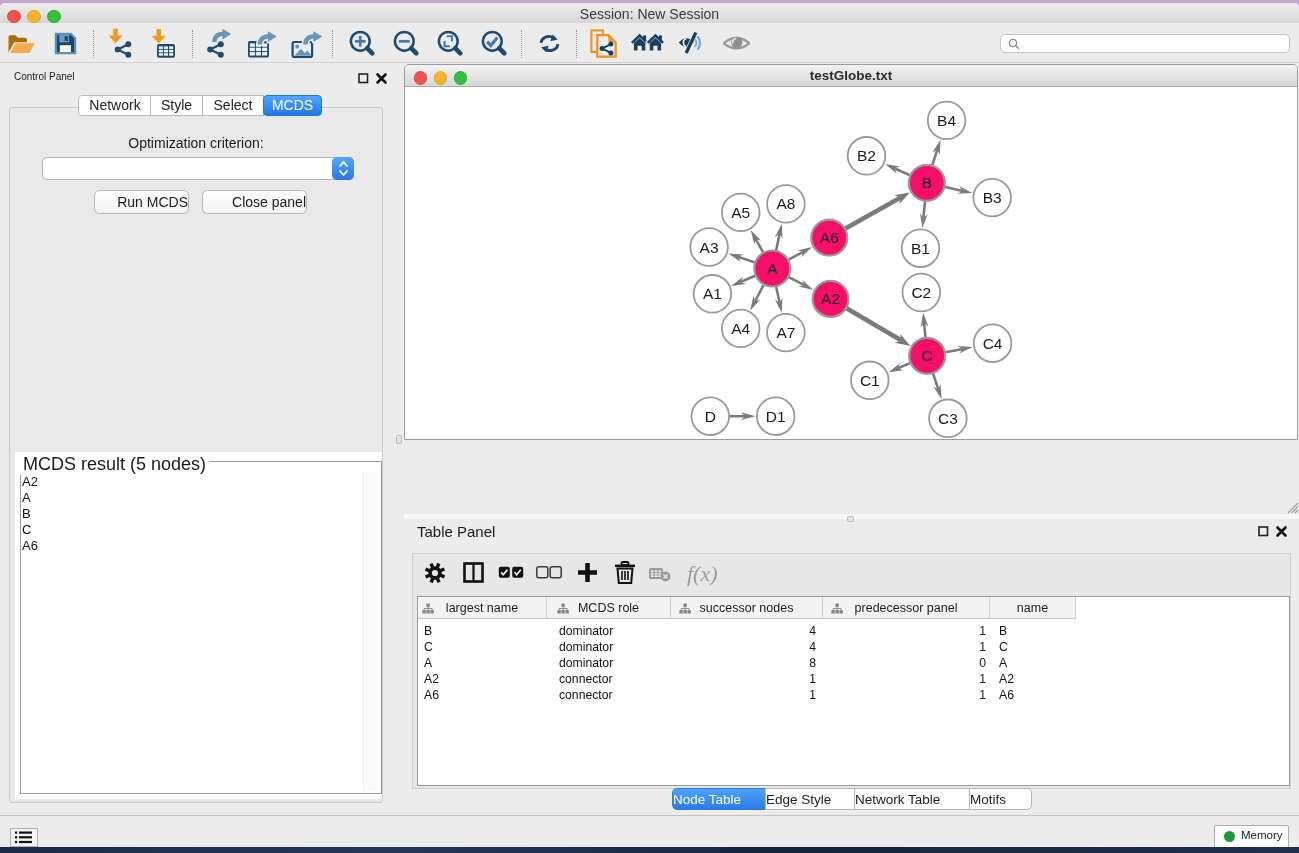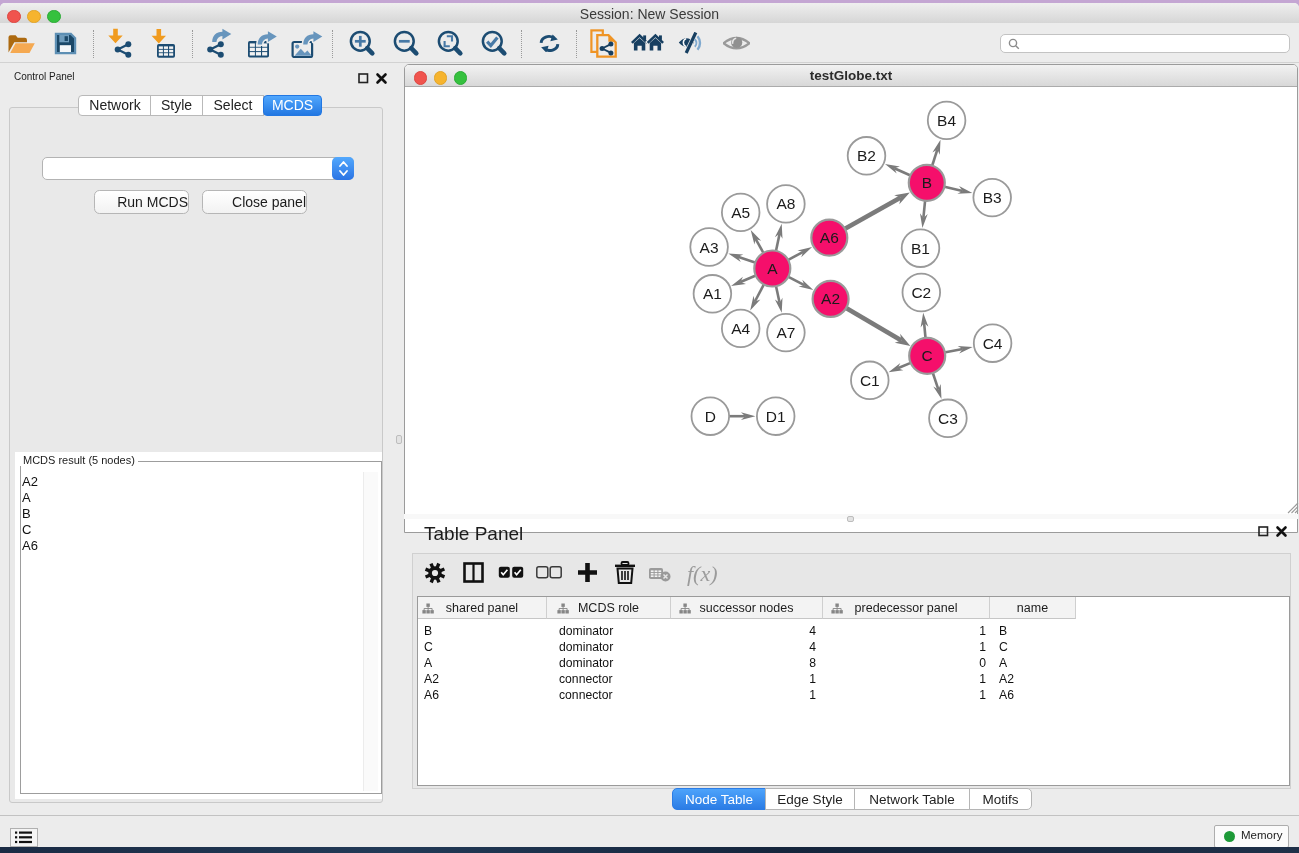--- a/index.html
+++ b/index.html
@@ -25,39 +25,39 @@
 .jtabsel{background:linear-gradient(#51a7fd,#2277e2);color:#fff;border-color:#2277e2}
 #optlabel{left:10px;top:73px;width:372px;text-align:center;font-size:14px;color:#1c1c1c}
 #dropdown{left:42px;top:95px;width:310px;height:21px;background:#fff;border:1px solid #b3b3b3;border-radius:5px;font-size:14px;color:#1c1c1c;line-height:21px}
 #dropdown .txt{position:absolute;left:15px;top:0}
 #dropstep{position:absolute;right:-1px;top:-1px;width:22px;height:23px;background:linear-gradient(#52a8fd,#2b74e4);border-radius:5px;}
 .btn{background:linear-gradient(#ffffff,#f2f2f2);border:1px solid #b6b6b6;border-radius:5.5px;font-size:14px;color:#1c1c1c;text-align:right}
 #btnrun{left:94px;top:128px;width:93px;height:22px;line-height:22px}
 #btnclose{left:202px;top:128px;width:103px;height:22px;line-height:22px}
 #mcdsbox{left:15px;top:390px;width:367px;height:347px;background:#fff}
 #mcdsborder{position:absolute;left:5px;top:9px;width:360px;height:331px;border:1px solid #9d9d9d}
-#mcdslabel{position:absolute;left:5px;top:2px;background:#fff;padding:0 3px;font-size:11px;color:#1b1b1b}
+#mcdslabel{position:absolute;left:5px;top:2px;background:#fff;padding:0 3px;font-size:18px;color:#1b1b1b}
 #mcdslist{position:absolute;left:7px;top:22px;font-size:13px;color:#111;line-height:16px}
 #mcdsscroll{position:absolute;left:348px;top:20px;width:14px;height:319px;background:#fafafa;border-left:1px solid #ececec}
 
-#netwin{left:404px;top:60.5px;width:894px;height:469px;background:#fff;border:1px solid #9b9b9b;border-radius:5px 5px 0 0;box-sizing:border-box}
+#netwin{left:404px;top:60.5px;width:894px;height:376px;background:#fff;border:1px solid #9b9b9b;border-radius:5px 5px 0 0;box-sizing:border-box}
 #nettitle{position:absolute;left:0;top:0;width:892px;height:21px;background:linear-gradient(#f2f2f2,#d8d8d8);border-radius:4px 4px 0 0;border-bottom:1px solid #ababab}
 #nettitle .t1{left:8.5px;background:#f0544e;border:0.5px solid #dd4742}
 #nettitle .t2{left:28.5px;background:#f6b42e;border:0.5px solid #e2a428}
 #nettitle .t3{left:48.5px;background:#35c13e;border:0.5px solid #2cab36}
 #nettitletxt{position:absolute;left:0;top:3px;width:892px;text-align:center;font-size:13.5px;font-weight:bold;color:#2b2b2b}
 
 #tpanel{left:404px;top:516px;width:895px;height:297px}
-#tpanel .ptitle{left:20px;top:4px;font-size:19px;color:#1b1b1b}
+#tpanel .ptitle{left:13px;top:4px;font-size:15px;color:#1b1b1b}
 #ttoolbar{left:8px;top:34px;width:877px;height:234px;background:#e7e7e7;border:1px solid #d0d0d0}
 #ttable{left:13px;top:77px;width:873px;height:190px;background:#fff;border:1px solid #9a9a9a;box-sizing:border-box}
 .hcell{position:absolute;top:0;height:22px;background:#f3f3f3;border-right:1px solid #cfcfcf;border-bottom:1px solid #c6c6c6;box-sizing:border-box}
 .hlabel{position:absolute;top:4px;width:100%;text-align:center;font-size:12.5px;color:#1c1c1c}
 .trow{position:absolute;font-size:12.2px;color:#111;height:16px;line-height:16px}
-.btab{top:269px;height:20px;background:#fff;border:1px solid #b5b5b5;font-size:13.5px;color:#222;text-align:center;line-height:21px}
+.btab{top:269px;height:20px;background:#fff;border:1px solid #b5b5b5;font-size:13.5px;color:#222;text-align:left;line-height:21px}
 .btabsel{background:linear-gradient(#4da3fb,#2b7ce5);color:#fff;border-color:#2b7ce5}
 
 #statusbar{left:0;top:812px;width:1299px;height:32px;background:#ececec;border-top:1px solid #c2c2c2}
 #listbtn{left:10px;top:12px;width:26px;height:17px;border:1px solid #b0b0b0;background:#f4f4f4}
 #membtn{left:1214px;top:9px;width:73px;height:21px;border:1px solid #adadad;background:#fbfbfb;border-radius:2px}
 #membtn .dot{position:absolute;left:9px;top:5px;width:11px;height:11px;border-radius:50%;background:#1d9a38}
 #membtn .mtxt{position:absolute;left:26px;top:3px;font-size:11.5px;color:#1c1c1c}
 #darkstrip{left:0;top:847px;width:1299px;height:6px;background:linear-gradient(90deg,#1a2b44,#223a57 30%,#15253c 60%,#1e3048)}
 .icontxt{position:absolute;font-family:"Liberation Serif",serif;font-style:italic;color:#9b9b9b}
 #lightstrip{left:404px;top:510.5px;width:894px;height:5px;background:#f8f8f8}
@@ -215,20 +215,21 @@
     <svg class="abs" style="left:358px;top:11px" width="11" height="11" viewBox="0 0 11 11" xmlns="http://www.w3.org/2000/svg">
           <rect x="1" y="1" width="8.5" height="8.5" fill="none" stroke="#222" stroke-width="1.6"></rect>
         </svg>
         <svg class="abs" style="left:375px;top:10px" width="13" height="13" viewBox="0 0 13 13" xmlns="http://www.w3.org/2000/svg">
           <path d="M2.5 2.5 L10.5 10.5 M10.5 2.5 L2.5 10.5" stroke="#111" stroke-width="2.6" stroke-linecap="round"></path>
         </svg>
     <div class="abs jtab" style="left:78px;width:72px;border-radius:4px 0 0 4px">Network</div>
     <div class="abs jtab" style="left:150px;width:51px">Style</div>
     <div class="abs jtab" style="left:202px;width:60px">Select</div>
     <div class="abs jtab jtabsel" style="left:263px;width:57px;border-radius:4px">MCDS</div>
+    <div class="abs" id="optlabel">Optimization criterion:</div>
     <div class="abs" id="dropdown">
       <div id="dropstep">
             <svg class="abs" style="left:4.5px;top:2px" width="13" height="19" viewBox="0 0 13 19" xmlns="http://www.w3.org/2000/svg">
               <path d="M3 7 L6.5 3 L10 7" fill="none" stroke="#fff" stroke-width="1.8" stroke-linecap="round" stroke-linejoin="round"></path>
               <path d="M3 12 L6.5 16 L10 12" fill="none" stroke="#fff" stroke-width="1.8" stroke-linecap="round" stroke-linejoin="round"></path>
             </svg>
           </div>
     </div>
     <div class="abs btn" id="btnrun">Run MCDS</div>
     <div class="abs btn" id="btnclose">Close panel</div>
@@ -395,21 +396,21 @@
           <rect x="6.6" y="10.4" width="2.8" height="1.6" fill="#f3f3f3"></rect>
           <rect x="10.4" y="5.4" width="2.8" height="1.6" fill="#f3f3f3"></rect>
           <rect x="10.4" y="7.9" width="2.8" height="1.6" fill="#f3f3f3"></rect>
           <rect x="10.4" y="10.4" width="2.8" height="1.6" fill="#f3f3f3"></rect>
           <circle cx="17.5" cy="11.5" r="5" fill="#9a9a9a"></circle>
           <path d="M15.5 9.5 l4 4 M19.5 9.5 l-4 4" stroke="#e7e7e7" stroke-width="1.5"></path>
         </svg>
 <div class="icontxt" style="left:283px;top:42px;font-size:22px">f(x)</div>
     <div class="abs" id="ttable">
       <div class="hcell" style="left:0;width:129px">
-            <span class="hlabel">shared panel</span>
+            <span class="hlabel">largest name</span>
           </div>
       <div class="hcell" style="left:129px;width:124px">
             <span class="hlabel">MCDS role</span>
           </div>
       <div class="hcell" style="left:253px;width:152px">
             <span class="hlabel">successor nodes</span>
           </div>
       <div class="hcell" style="left:405px;width:167px">
             <span class="hlabel">predecessor panel</span>
           </div>

